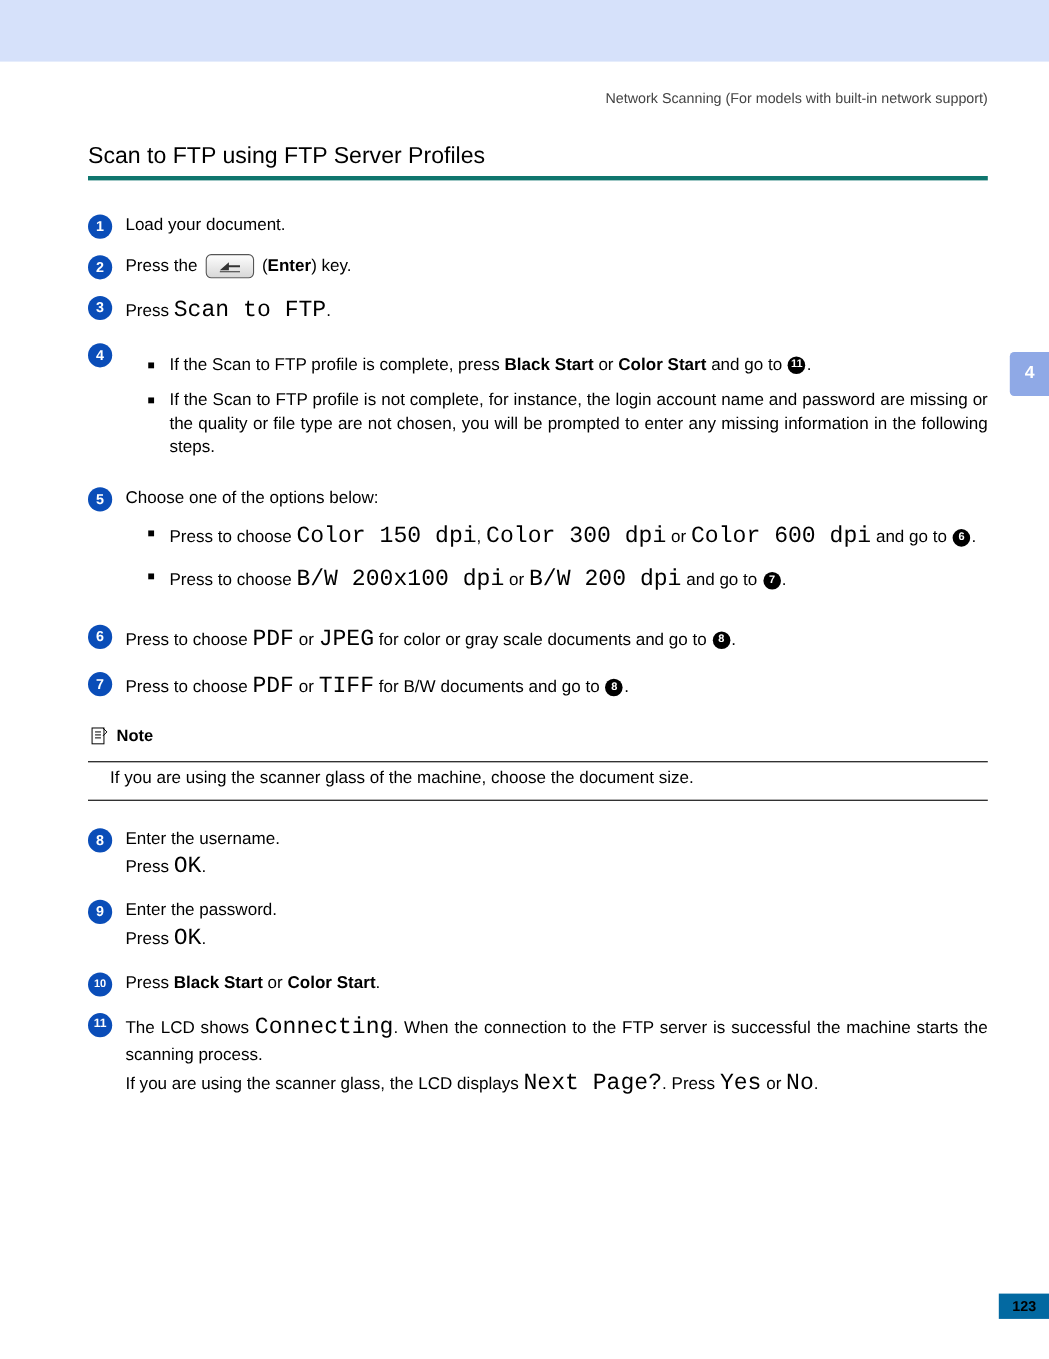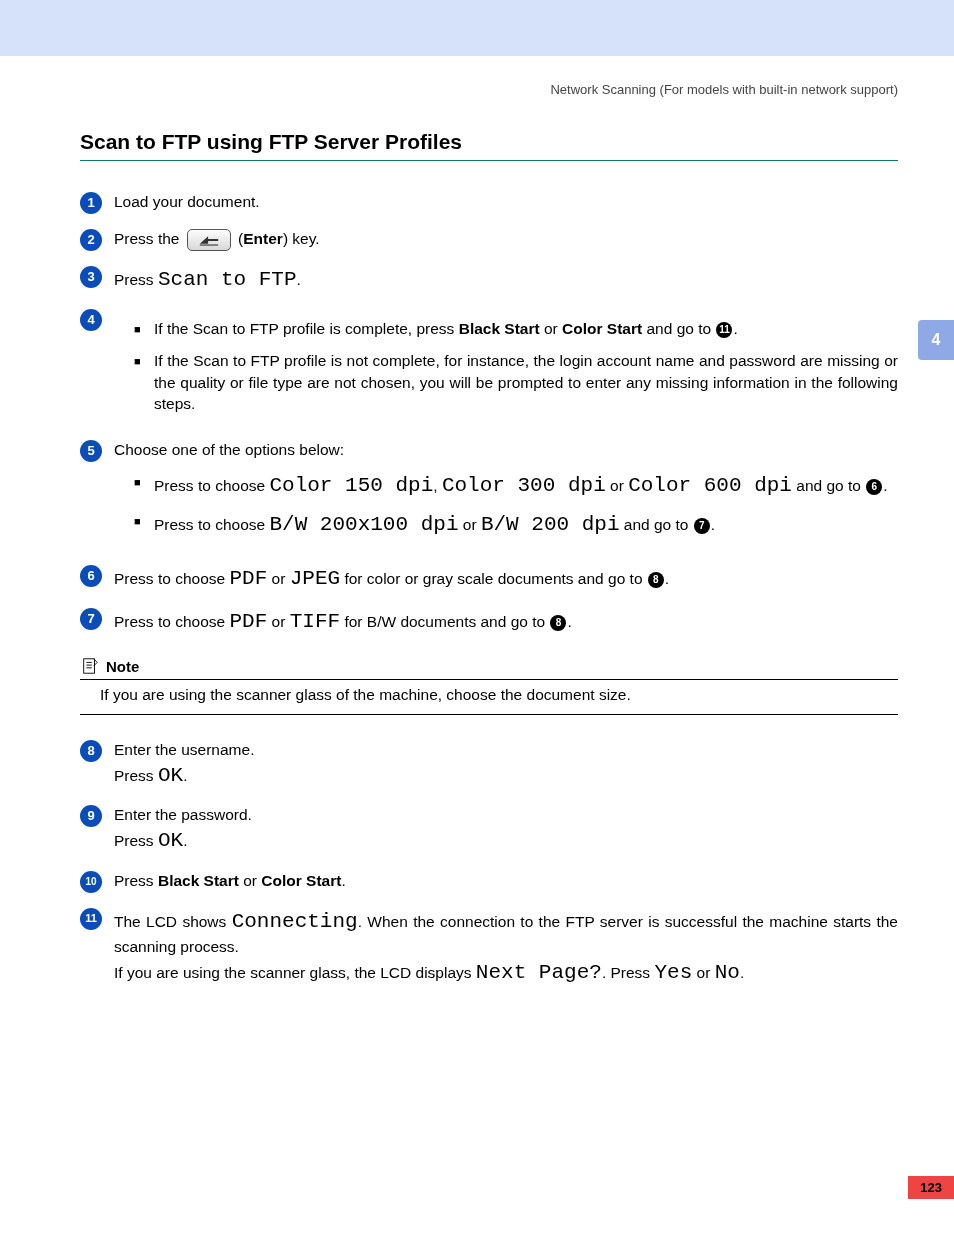--- a/index.html
+++ b/index.html
@@ -36,35 +36,35 @@
     font-size: 16px;
     display: flex;
     align-items: center;
     justify-content: center;
     border-radius: 4px 0 0 4px;
   }
   .page-number-tab {
     position: absolute;
     right: 0;
     bottom: 36px;
-    background: #ef4444;
+    background: #0369a1;
     padding: 4px 12px;
     font-size: 13px;
     font-weight: bold;
   }
   .content {
     position: absolute;
     top: 130px;
     left: 80px;
     right: 56px;
   }
   h2.section-title {
     font-size: 21px;
-    font-weight: bold;
-    border-bottom: 1px solid #0f766e;
+    font-weight: normal;
+    border-bottom: 4px solid #0f766e;
     padding-bottom: 6px;
     margin-bottom: 30px;
   }
   .step {
     display: flex;
     align-items: flex-start;
     margin-bottom: 14px;
     line-height: 1.4;
   }
   .step-num {
@@ -119,21 +119,21 @@
     align-items: center;
     justify-content: center;
     vertical-align: middle;
     margin: 0 1px;
   }
   .note-block { margin: 20px 0 24px 0; }
   .note-header {
     display: flex;
     align-items: center;
     border-bottom: 1px solid #000;
-    padding-bottom: 3px;
+    padding-bottom: 13px;
     margin-bottom: 6px;
   }
   .note-icon {
     width: 20px; height: 20px; margin-right: 6px;
     display: flex; align-items: center; justify-content: center;
   }
   .note-title { font-weight: bold; font-size: 15px; }
   .note-body { padding-left: 20px; padding-bottom: 10px; border-bottom: 1px solid #000; }
 </style>
 </head>

